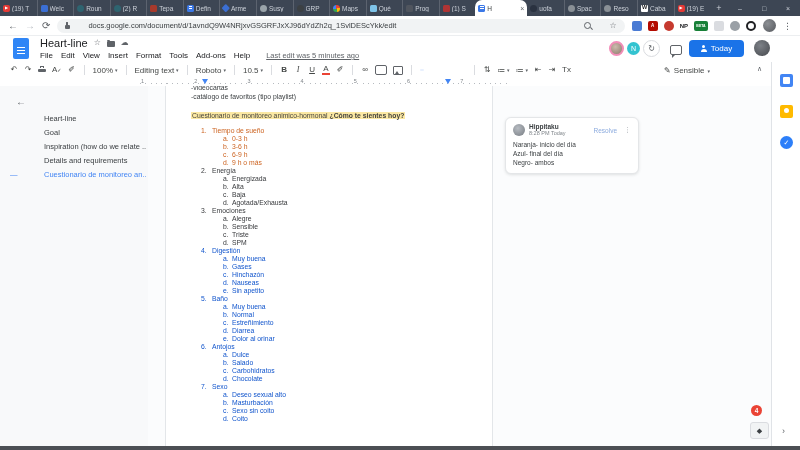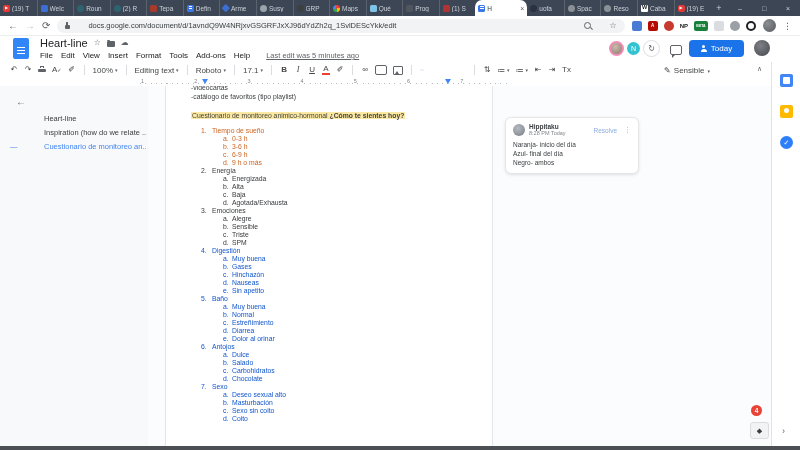--- a/index.html
+++ b/index.html
@@ -312,21 +312,21 @@
         <span>Editing text</span>
         <span class="dd">▾</span>
       </span>
     <span class="tsep"></span>
     <span class="tdrop">
         <span>Roboto</span>
         <span class="dd">▾</span>
       </span>
     <span class="tsep"></span>
     <span class="tdrop">
-        <span>17.1</span>
+        <span>10.5</span>
         <span class="dd">▾</span>
       </span>
     <span class="tsep"></span>
     <span class="tbtn tb-bold">B</span>
     <span class="tbtn tb-italic">I</span>
     <span class="tbtn tb-under">U</span>
     <span class="tbtn tb-color">A</span>
     <span class="tbtn">✐</span>
     <span class="tsep"></span>
     <span class="tbtn">∞</span>
@@ -369,21 +369,23 @@
       <span class="rnum" style="left: 160.6px;">4</span>
       <span class="rnum" style="left: 213.8px;">5</span>
       <span class="rnum" style="left: 267px;">6</span>
       <span class="rnum" style="left: 320.2px;">7</span>
     </div>
 
   <div id="outline">
     <span id="outline-back">←</span>
     <div id="outline-items">
         <div class="oitem"><span class="olabel">Heart-line</span></div>
+        <div class="oitem"><span class="olabel">Goal</span></div>
         <div class="oitem"><span class="olabel">Inspiration (how do we relate ...</span></div>
+        <div class="oitem"><span class="olabel">Details and requirements</span></div>
         <div class="oitem active"><span class="odash">—</span><span class="olabel">Cuestionario de monitoreo an...</span></div>
       </div>
   </div>
 
   <div id="canvas">
     <div id="page">
       <div id="prelines">
           <div class="pre-line">-videocartas</div>
           <div class="pre-line">-catálogo de favoritos (tipo playlist)</div>
         </div>

